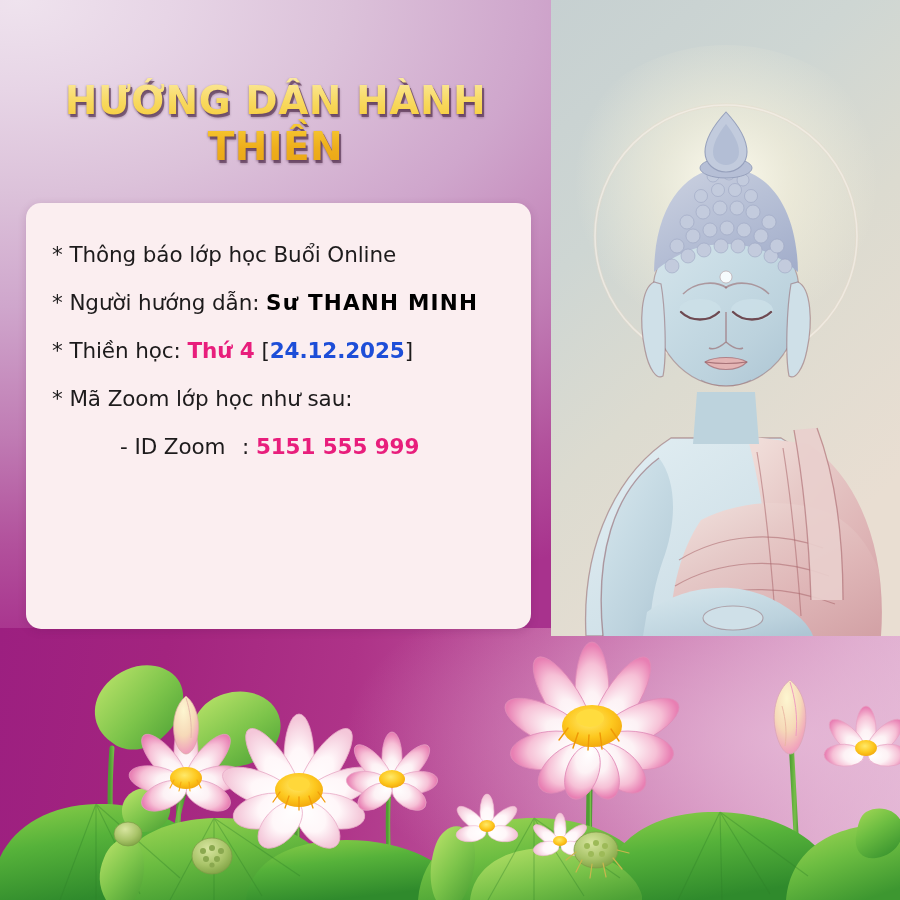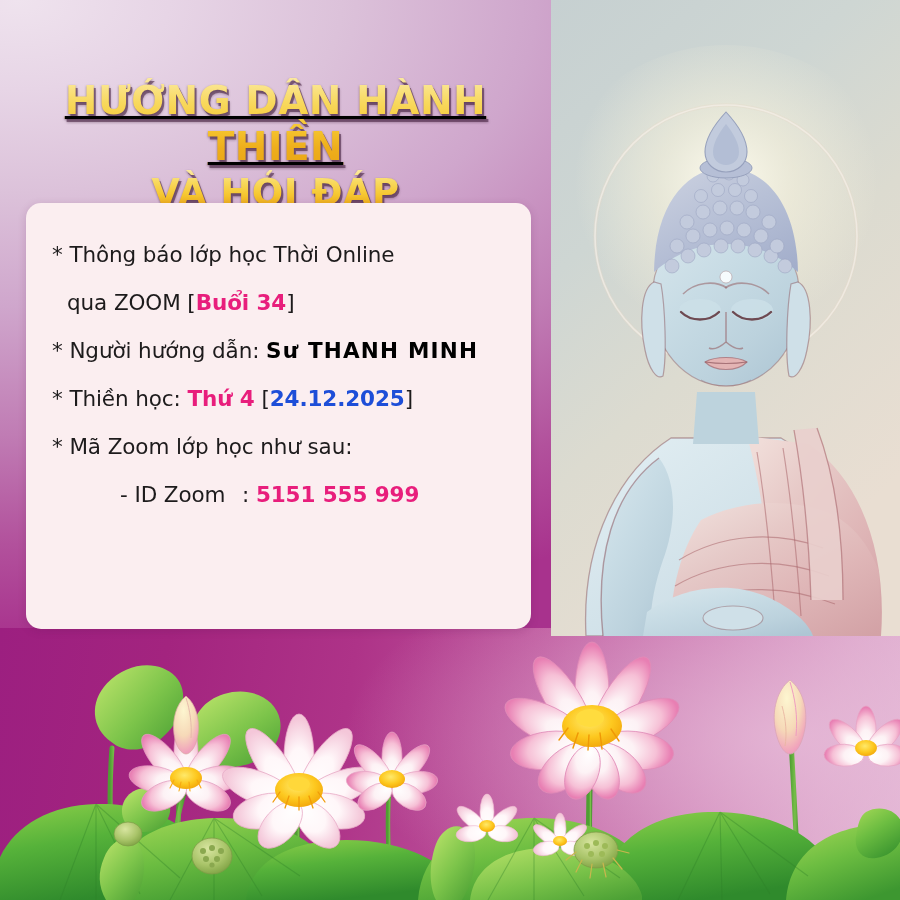--- a/index.html
+++ b/index.html
@@ -29,21 +29,20 @@
   .bg-bottom::before{
     content:""; position:absolute; inset:0;
     background:radial-gradient(80% 120% at 88% 40%, rgba(232,190,218,.75) 0%, rgba(232,190,218,0) 62%);
   }
 
   
   .title-block {
     position:absolute; left:0; top:78px; width:551px;
     text-align:center;
     z-index:5;
-    text-decoration:underline;
   }
   .title-line {
     font-family:"DejaVu Sans", sans-serif;
     font-weight:bold;
     font-size:39px;
     line-height:46px;
     letter-spacing:.5px;
     background:linear-gradient(180deg,#fbe9a0 0%,#f8d95f 26%,#f6c832 52%,#eeae1c 76%,#e9a414 100%);
     -webkit-background-clip:text;
     background-clip:text;
@@ -225,33 +224,29 @@
 
       <path d="M154 362 C164 356 186 356 196 362 C186 372 164 372 154 362 Z" fill="#e3b4b4" stroke="#a1676d" stroke-opacity=".7" stroke-width="1.1"></path>
       <path d="M154 362 C168 364 182 364 196 362" fill="none" stroke="#8d565d" stroke-opacity=".7" stroke-width="1.1"></path>
 
       <path d="M150 380 C164 388 186 388 200 380" fill="none" stroke="#9a6b70" stroke-opacity=".35" stroke-width="1.2"></path>
     </svg>
   </div>
 
   <div class="title-block">
     <div class="title-line">HƯỚNG DẪN HÀNH THIỀN</div>
-    <div class="title-line second">VÀ HỎI ĐÁP</div>
   </div>
 
   <div class="info-card">
 
     <div class="line">
       <span>*</span>
-      <span>Thông báo lớp học Thời Online</span>
+      <span>Thông báo lớp học Buổi Online</span>
     </div>
 
-    <div class="line indent">
-      <span>qua ZOOM [</span><span class="pink">Buổi 34</span><span>]</span>
-    </div>
 
     <div class="line">
       <span>*</span>
       <span>Người hướng dẫn:</span>
       <span class="pink-sp">Sư THANH MINH</span>
     </div>
 
     <div class="line">
       <span>*</span>
       <span>Thiền học:</span>

